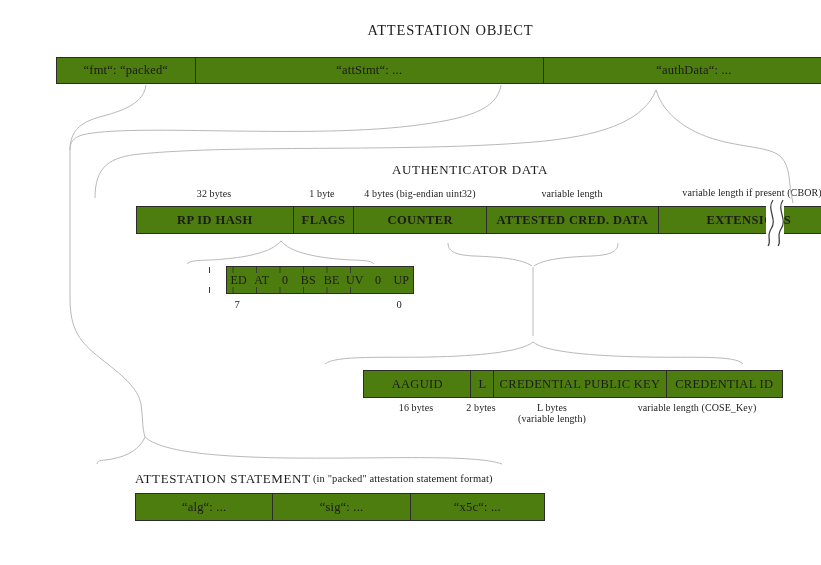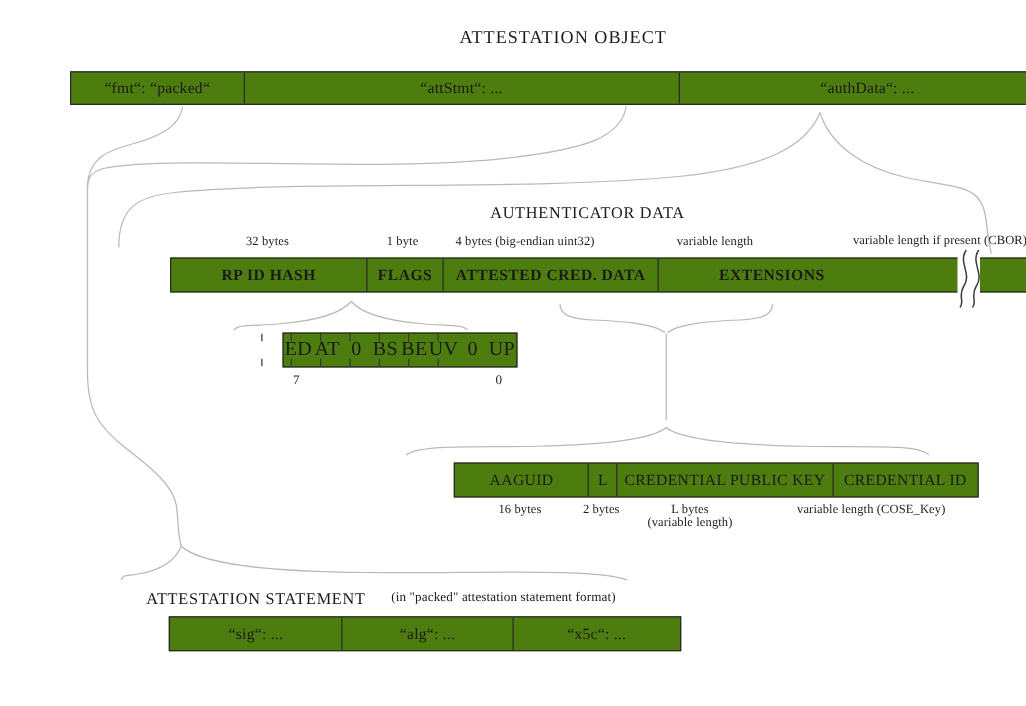--- a/index.html
+++ b/index.html
@@ -18,27 +18,27 @@
   .boxrow .cell{
     display:flex;align-items:center;justify-content:center;
     font-size:12.5px;letter-spacing:0.2px;border-left:1px solid #2b2b2b;
     height:100%;white-space:nowrap;
   }
   .boxrow .cell:first-child{border-left:none;}
   .row-top{top:57px;left:16px;width:789px;height:27px;}
   .row-auth{top:206px;left:96px;width:704px;height:28px;font-weight:bold;}
   .row-auth .cell{letter-spacing:0.4px;}
   .row-flags{top:266px;left:186px;width:188px;height:28px;}
-  .row-flags .cell{border-left:none;font-size:16px;letter-spacing:0.2px;}
+  .row-flags .cell{border-left:none;font-size:12px;letter-spacing:0.2px;}
   .row-acd{top:370px;left:323px;width:420px;height:28px;}
   .row-acd .cell{letter-spacing:0.3px;font-family:Liberation Serif, serif;}
   .row-stmt{top:493px;left:95px;width:410px;height:28px;}
   .heading{font-size:13px;letter-spacing:0.6px;}
   .h-authdata{top:162px;left:430px;text-align:center;}
-  .h-stmt{top:471px;left:77px;}
+  .h-stmt{top:471px;left:95px;}
   .note{font-size:10.5px;top:473px;left:273px;letter-spacing:0.1px;}
   .szlabel{font-size:10px;text-align:right;letter-spacing:0.1px;}
   .bitnum{font-size:10.5px;}
   svg.overlay{position:absolute;top:0;left:0;pointer-events:none;}
   .brace{fill:none;stroke:#b9b9b9;stroke-width:1;}
   .tick{stroke:#3a3a3a;stroke-width:1;}
   .squig{fill:none;stroke:#3a3a3a;stroke-width:1.2;}
 </style>
 </head>
 <body>
@@ -57,20 +57,21 @@
 
   <div class="abs szlabel ctr" style="top:188px;left:174px">32 bytes</div>
   <div class="abs szlabel ctr" style="top:188px;left:282px">1 byte</div>
   <div class="abs szlabel ctr" style="top:188px;left:380px">4 bytes (big-endian uint32)</div>
   <div class="abs szlabel ctr" style="top:188px;left:532px">variable length</div>
   <div class="abs szlabel ctr" style="top:187px;left:712px">variable length if present (CBOR)</div>
 
   <div class="abs boxrow row-auth">
     <div class="cell" style="width:156px">RP ID HASH</div>
     <div class="cell" style="width:61px">FLAGS</div>
+    <div class="cell" style="width:133px">COUNTER</div>
     <div class="cell" style="width:172px">ATTESTED CRED. DATA</div>
     <div class="cell" style="width:182px">EXTENSIONS</div>
   </div>
 
   <div class="abs boxrow row-flags">
     <div class="cell" style="width:23.5px">ED</div>
     <div class="cell" style="width:23.5px">AT</div>
     <div class="cell" style="width:23.5px">0</div>
     <div class="cell" style="width:23.5px">BS</div>
     <div class="cell" style="width:23.5px">BE</div>
@@ -89,22 +90,22 @@
   </div>
   <div class="abs szlabel ctr" style="top:402px;left:376px">16 bytes</div>
   <div class="abs szlabel ctr" style="top:402px;left:441px">2 bytes</div>
   <div class="abs szlabel ctr" style="top:402px;left:512px">L bytes</div>
   <div class="abs szlabel ctr" style="top:413px;left:512px">(variable length)</div>
   <div class="abs szlabel ctr" style="top:402px;left:657px">variable length (COSE_Key)</div>
 
   <div class="abs heading h-stmt">ATTESTATION STATEMENT</div>
   <div class="abs note">(in "packed" attestation statement format)</div>
   <div class="abs boxrow row-stmt">
+    <div class="cell" style="width:137px">“alg“: ...</div>
     <div class="cell" style="width:138px">“sig“: ...</div>
-    <div class="cell" style="width:137px">“alg“: ...</div>
     <div class="cell" style="width:135px">“x5c“: ...</div>
   </div>
 
   <svg class="overlay" width="821" height="565" viewBox="0 0 821 565">
 
     <g>
       <path class="brace" d="M 656,90 C 645,118 610,134 545,141 C 420,153 240,144 140,154 C 110,157 95,166 95,198"></path>
       <path class="brace" d="M 656,90 C 664,116 690,134 725,142 C 752,148 772,148 781,157 C 791,167 788,182 793,203"></path>
     </g>
 

